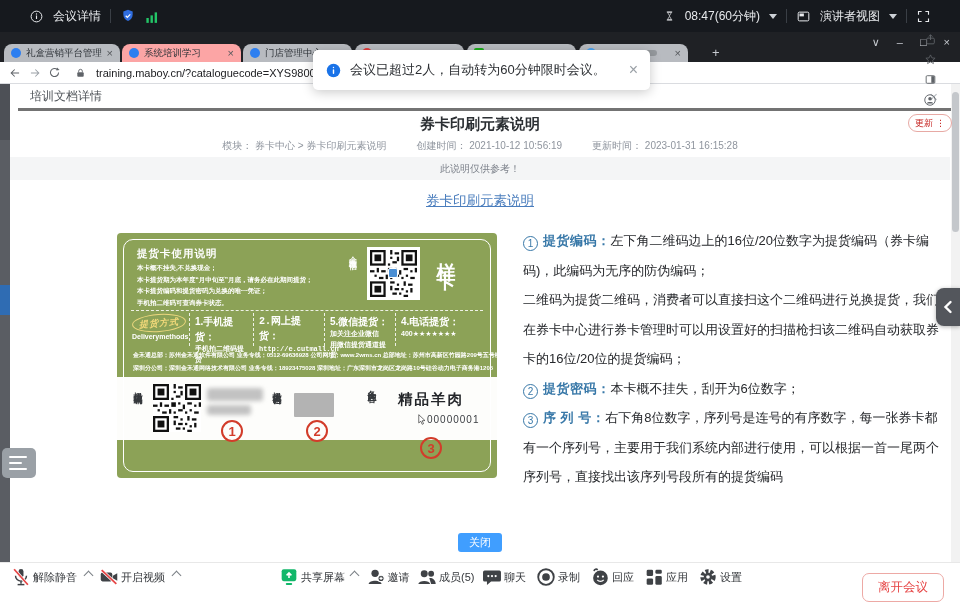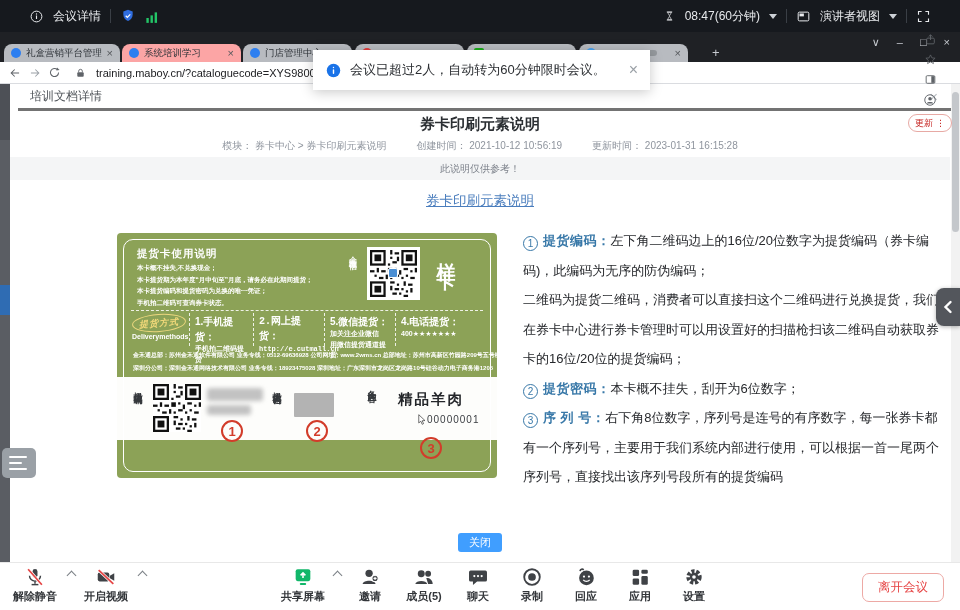--- a/index.html
+++ b/index.html
@@ -84,27 +84,27 @@
   .bluebadge { display:inline-flex; width:15px; height:15px; border:1.2px solid #3878a8; border-radius:50%; color:#3878a8; font-size:10px; align-items:center; justify-content:center; vertical-align:-2px; margin-right:5px; }
   .term { color:#3878a8; font-weight:bold; letter-spacing:.5px; }
 
   .closebtn { position:absolute; left:448px; top:449px; width:44px; height:19px; background:#409eff; border:none; border-radius:3px; color:#fff; font-size:11px; display:flex; align-items:center; justify-content:center; }
 
   .lefthandle { position:absolute; left:2px; top:364px; width:34px; height:30px; background:#9aa0a6; border-radius:5px; display:flex; flex-direction:column; justify-content:center; gap:4px; padding-left:7px; z-index:8; }
   .lefthandle i { display:block; height:2px; background:#fff; border-radius:1px; }
   .righthandle { position:absolute; right:0; top:204px; width:24px; height:38px; background:#53565c; border-radius:8px 0 0 8px; display:flex; align-items:center; justify-content:center; z-index:9; box-shadow:0 1px 4px rgba(0,0,0,.3); }
 
   
-  .toast { position:absolute; left:313px; top:50px; width:337px; height:40px; background:#fff; border-radius:0; box-shadow:0 2px 12px rgba(0,0,0,.22); display:flex; align-items:center; padding:0 12px; gap:8px; z-index:30; }
+  .toast { position:absolute; left:313px; top:50px; width:337px; height:40px; background:#fff; border-radius:5px; box-shadow:0 2px 12px rgba(0,0,0,.22); display:flex; align-items:center; padding:0 12px; gap:8px; z-index:30; }
   .toast .ttext { font-size:13px; color:#2c2f33; white-space:nowrap; }
   .toast .tclose { margin-left:auto; color:#9aa0a6; font-size:16px; line-height:1; }
 
   
   .toolbar { position:absolute; left:0; top:562px; width:960px; height:48px; background:#fff; border-top:1px solid #e8e8e8; z-index:40; }
-  .titem { display:flex; flex-direction:column; align-items:center; justify-content:center; gap:1px; min-width:50px;font-weight:bold; }
+  .titem { display:flex; flex-direction:row; align-items:center; justify-content:center; gap:1px; min-width:50px; }
   .titem .tl { font-size:11px; color:#33363a; white-space:nowrap; }
   .tgroup-left { position:absolute; left:10px; top:3px; display:flex; gap:6px; }
   .tgroup-center { position:absolute; left:278px; top:3px; display:flex; gap:4px; }
   .leavebtn { position:absolute; right:16px; top:10px; padding:5px 15px; border:1px solid #eda9a5; border-radius:7px; background:#fff; color:#e64545; font-size:12.5px; }
 </style>
 </head>
 <body>
 
 <svg width="0" height="0" style="position:absolute">
   <defs>

